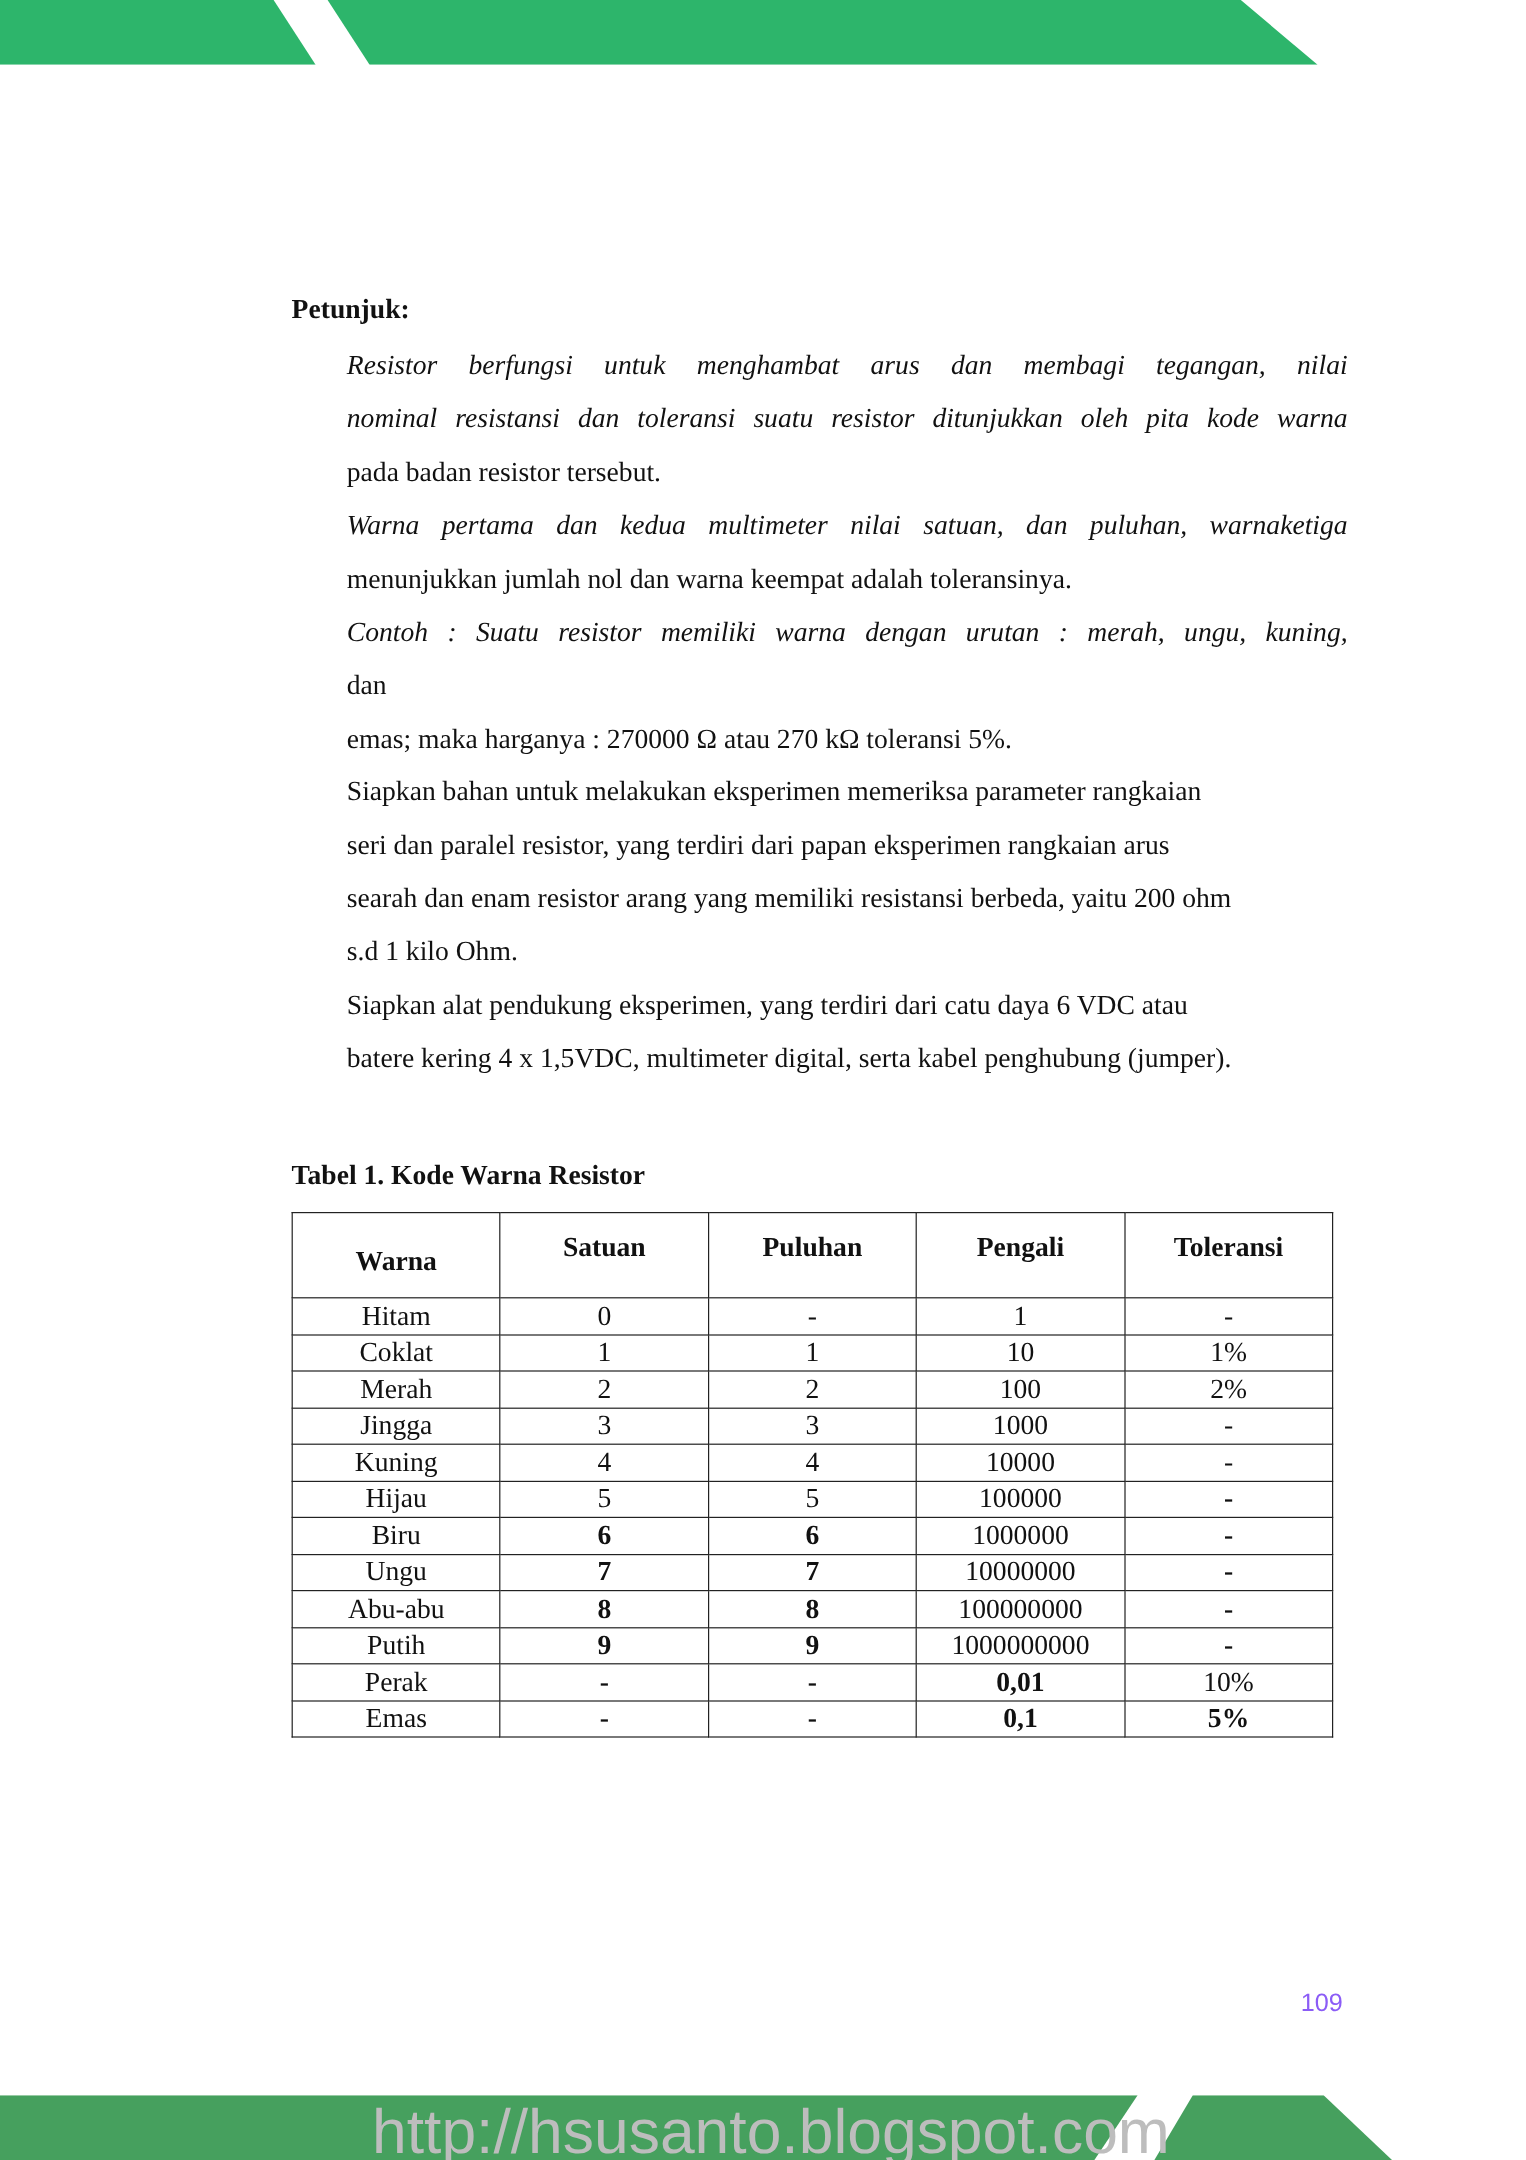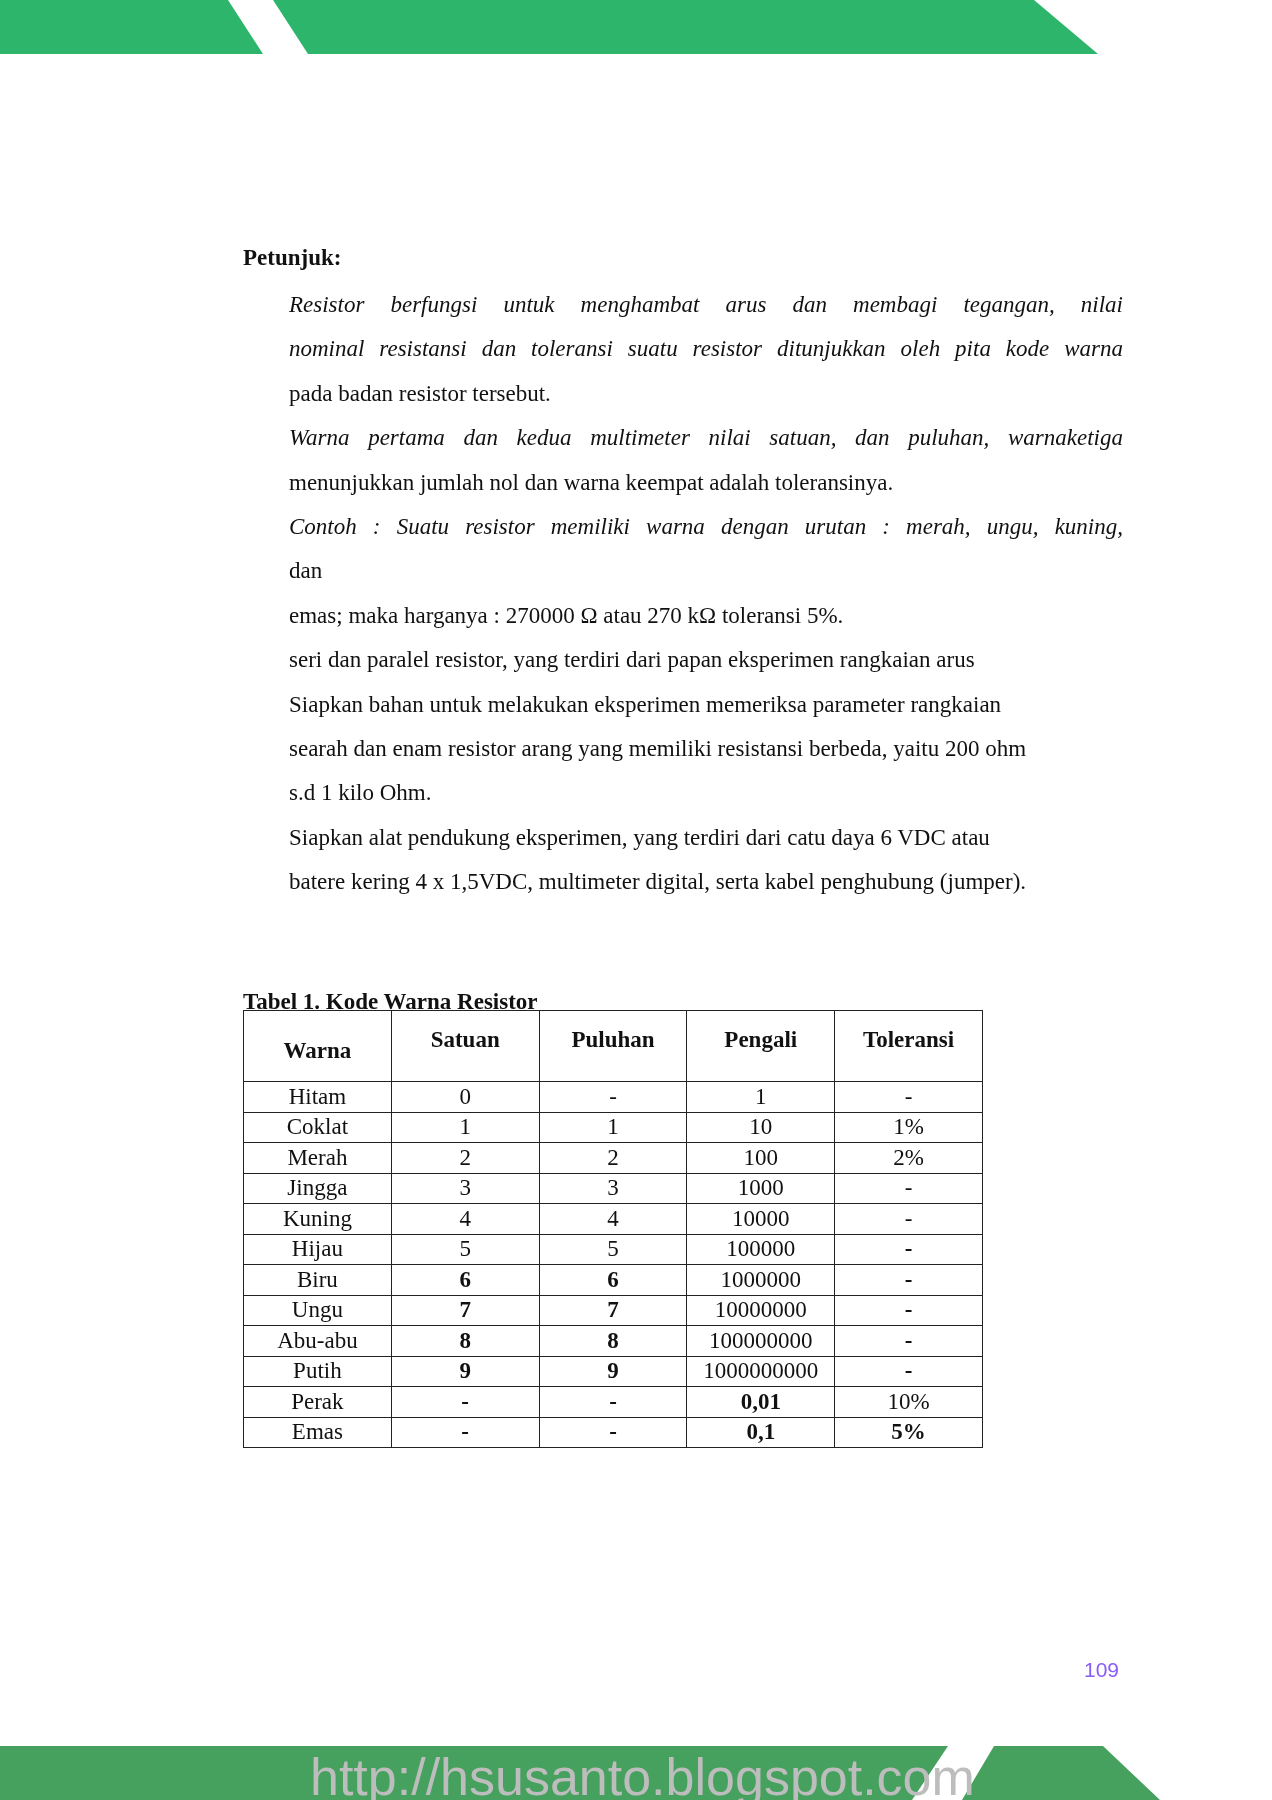--- a/index.html
+++ b/index.html
@@ -20,25 +20,25 @@
       position: absolute; left: 243px; top: 244px;
       font-size: 23px; font-weight: bold; line-height: 28px;
     }
     .body-text {
       position: absolute; left: 289px; top: 283px; width: 834px;
       font-size: 23px; line-height: 44.4px;
     }
     .body-text .ln { display: block; white-space: nowrap; }
     .body-text .just { text-align: justify; text-align-last: justify; white-space: normal; font-style: italic; }
     .table-title {
-      position: absolute; left: 243px; top: 988px;
+      position: absolute; left: 243px; top: 966px;
       font-size: 23px; font-weight: bold; line-height: 28px; text-align: center;
     }
     table.rc {
-      position: absolute; left: 243px; top: 1010px; width: 740px;
+      position: absolute; left: 243px; top: 1010px; width: 868px;
       border-collapse: collapse; table-layout: fixed;
       font-size: 23px;
     }
     table.rc th, table.rc td {
       border: 1.5px solid #222; text-align: center; padding: 0;
     }
     table.rc th { font-weight: bold; height: 54px; vertical-align: top; padding-top: 16px; }
     table.rc th.warna { vertical-align: middle; padding-top: 10px; }
     table.rc td { height: 29.5px; line-height: 28px; }
     .b { font-weight: bold; }
@@ -60,22 +60,22 @@
 
 <div class="body-text">
   <span class="ln just">Resistor berfungsi untuk menghambat arus dan membagi tegangan, nilai</span>
   <span class="ln just">nominal resistansi dan toleransi suatu resistor ditunjukkan oleh pita kode warna</span>
   <span class="ln">pada badan resistor tersebut.</span>
   <span class="ln just">Warna pertama dan kedua multimeter nilai satuan, dan puluhan, warnaketiga</span>
   <span class="ln">menunjukkan jumlah nol dan warna keempat adalah toleransinya.</span>
   <span class="ln just">Contoh : Suatu resistor memiliki warna dengan urutan : merah, ungu, kuning,</span>
   <span class="ln">dan</span>
   <span class="ln">emas; maka harganya : 270000 Ω atau 270 kΩ toleransi 5%.</span>
+  <span class="ln">Siapkan bahan untuk melakukan eksperimen memeriksa parameter rangkaian</span>
   <span class="ln">seri dan paralel resistor, yang terdiri dari papan eksperimen rangkaian arus</span>
-  <span class="ln">Siapkan bahan untuk melakukan eksperimen memeriksa parameter rangkaian</span>
   <span class="ln">searah dan enam resistor arang yang memiliki resistansi berbeda, yaitu 200 ohm</span>
   <span class="ln">s.d 1 kilo Ohm.</span>
   <span class="ln">Siapkan alat pendukung eksperimen, yang terdiri dari catu daya  6 VDC atau</span>
   <span class="ln">batere kering 4 x 1,5VDC,  multimeter digital, serta kabel penghubung (jumper).</span>
 </div>
 
 <div class="table-title">Tabel 1. Kode Warna Resistor</div>
 
 <table class="rc">
   <colgroup>

